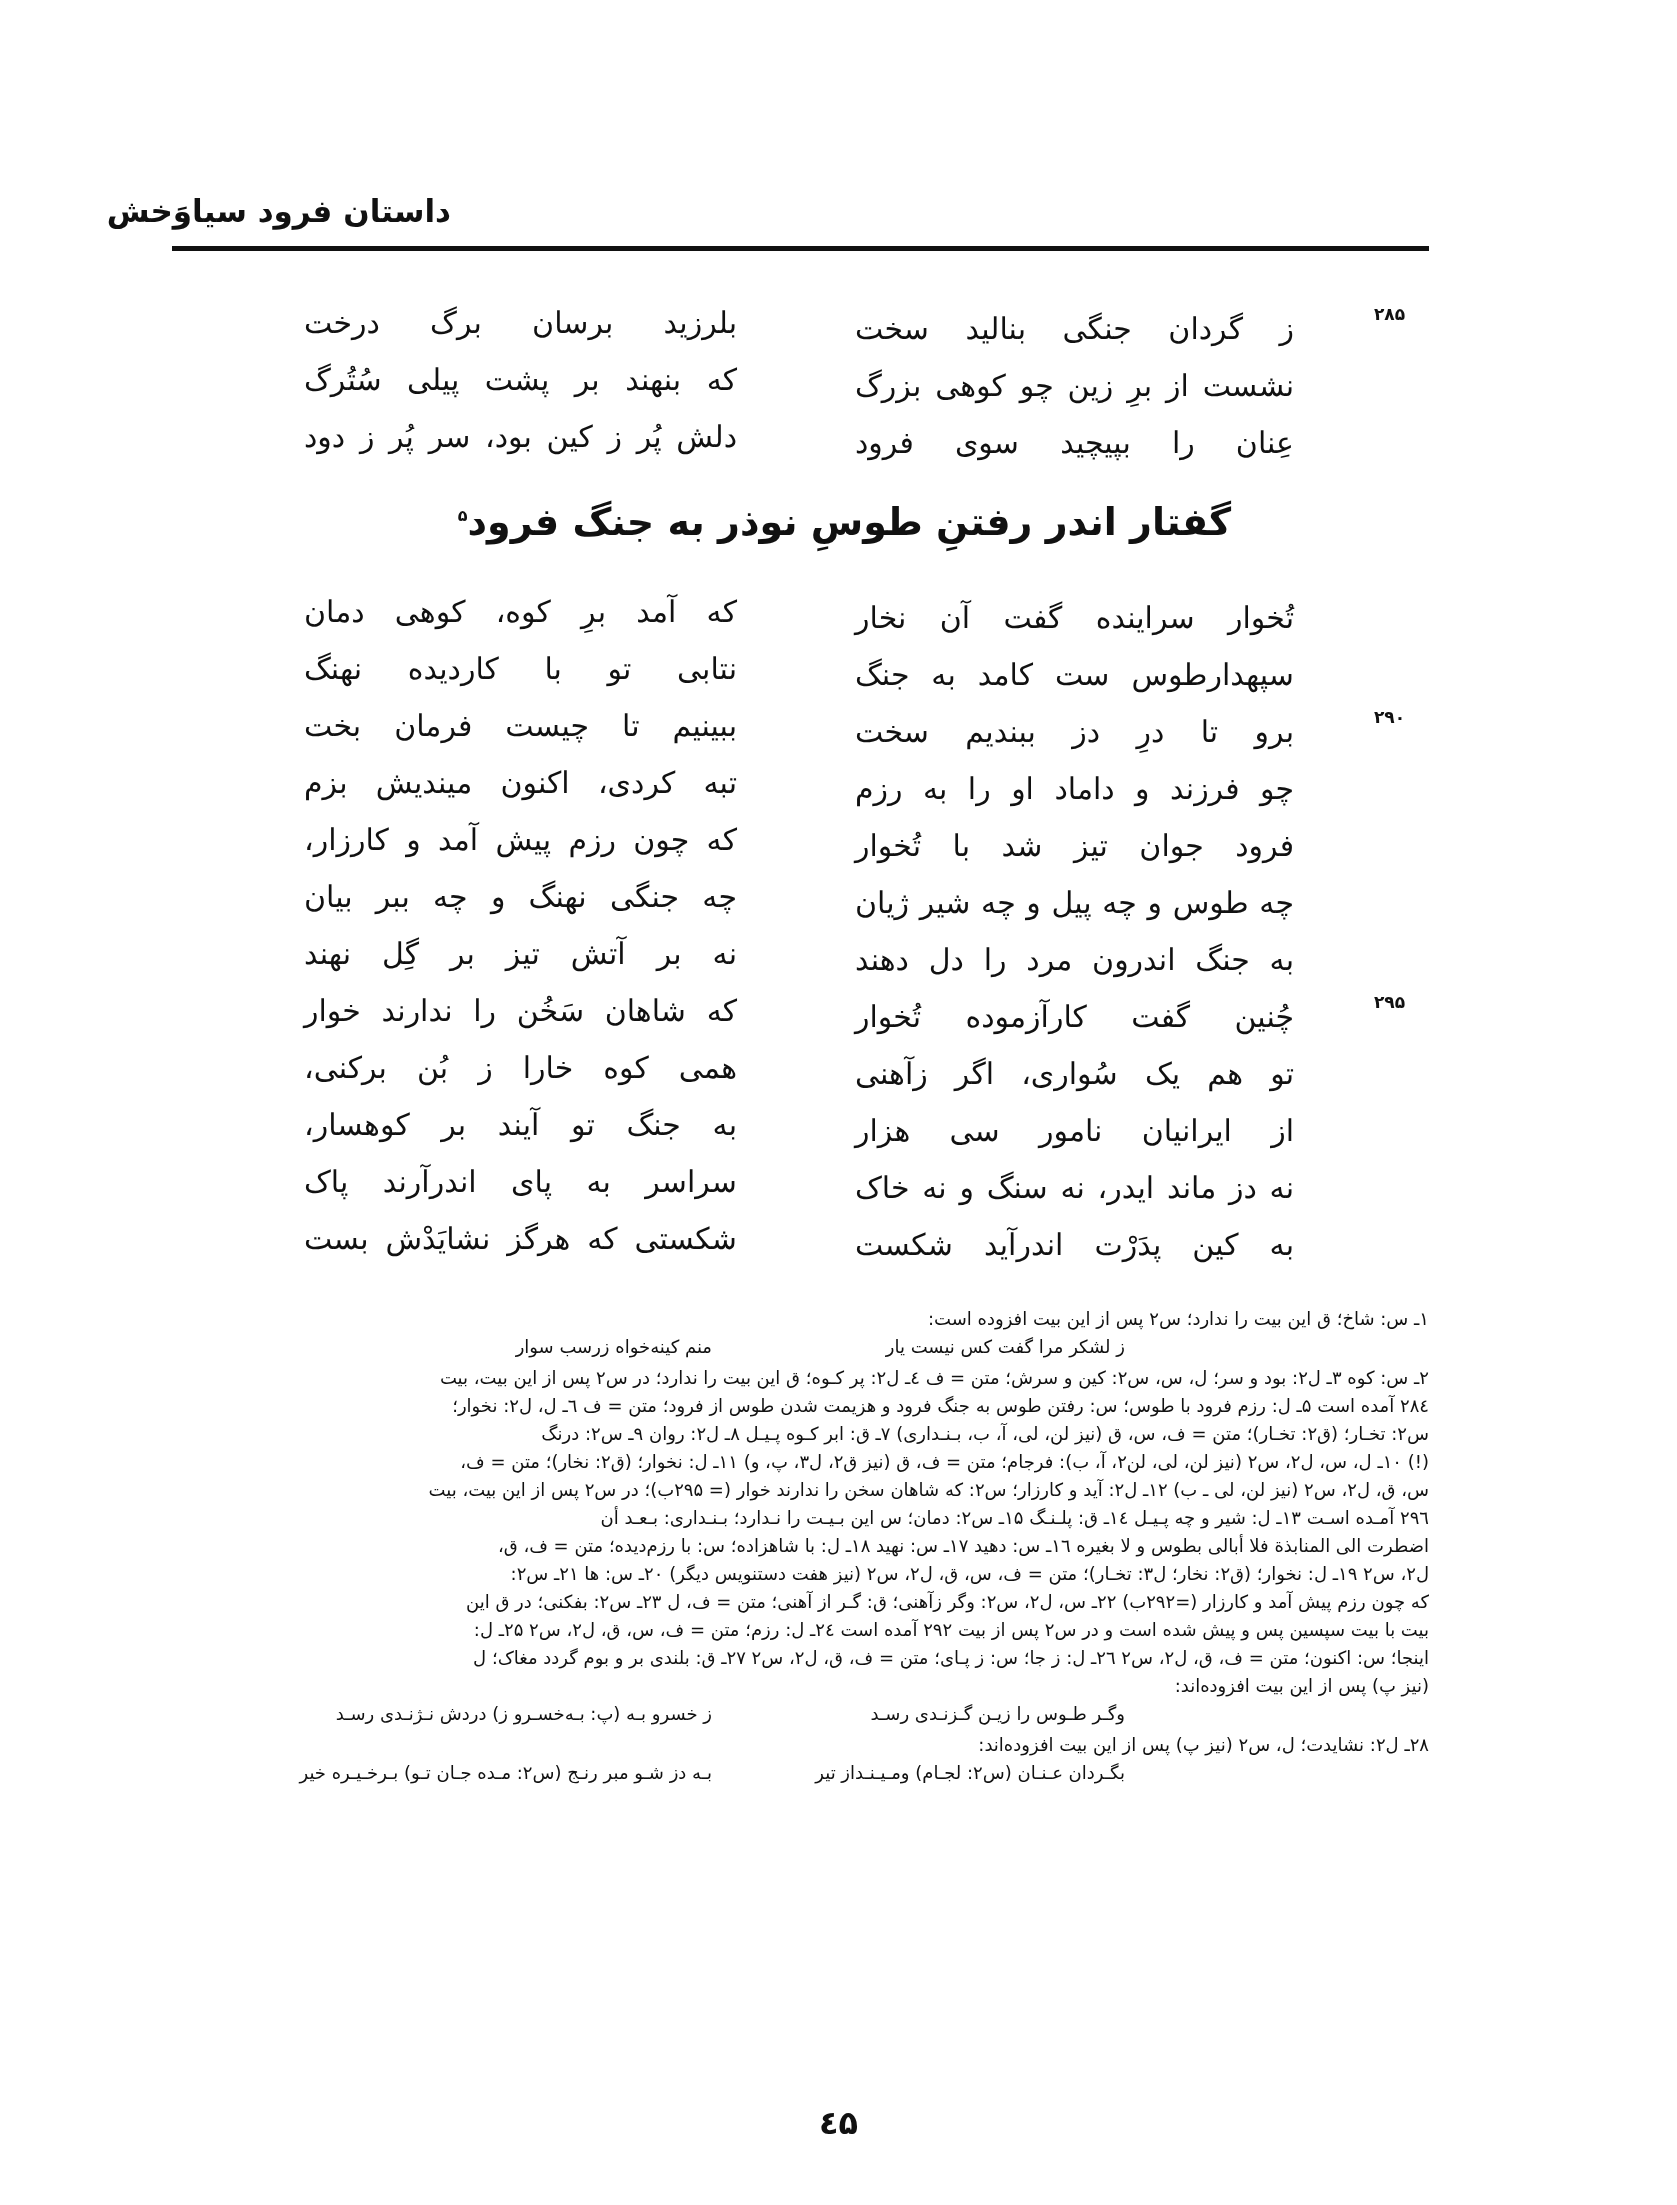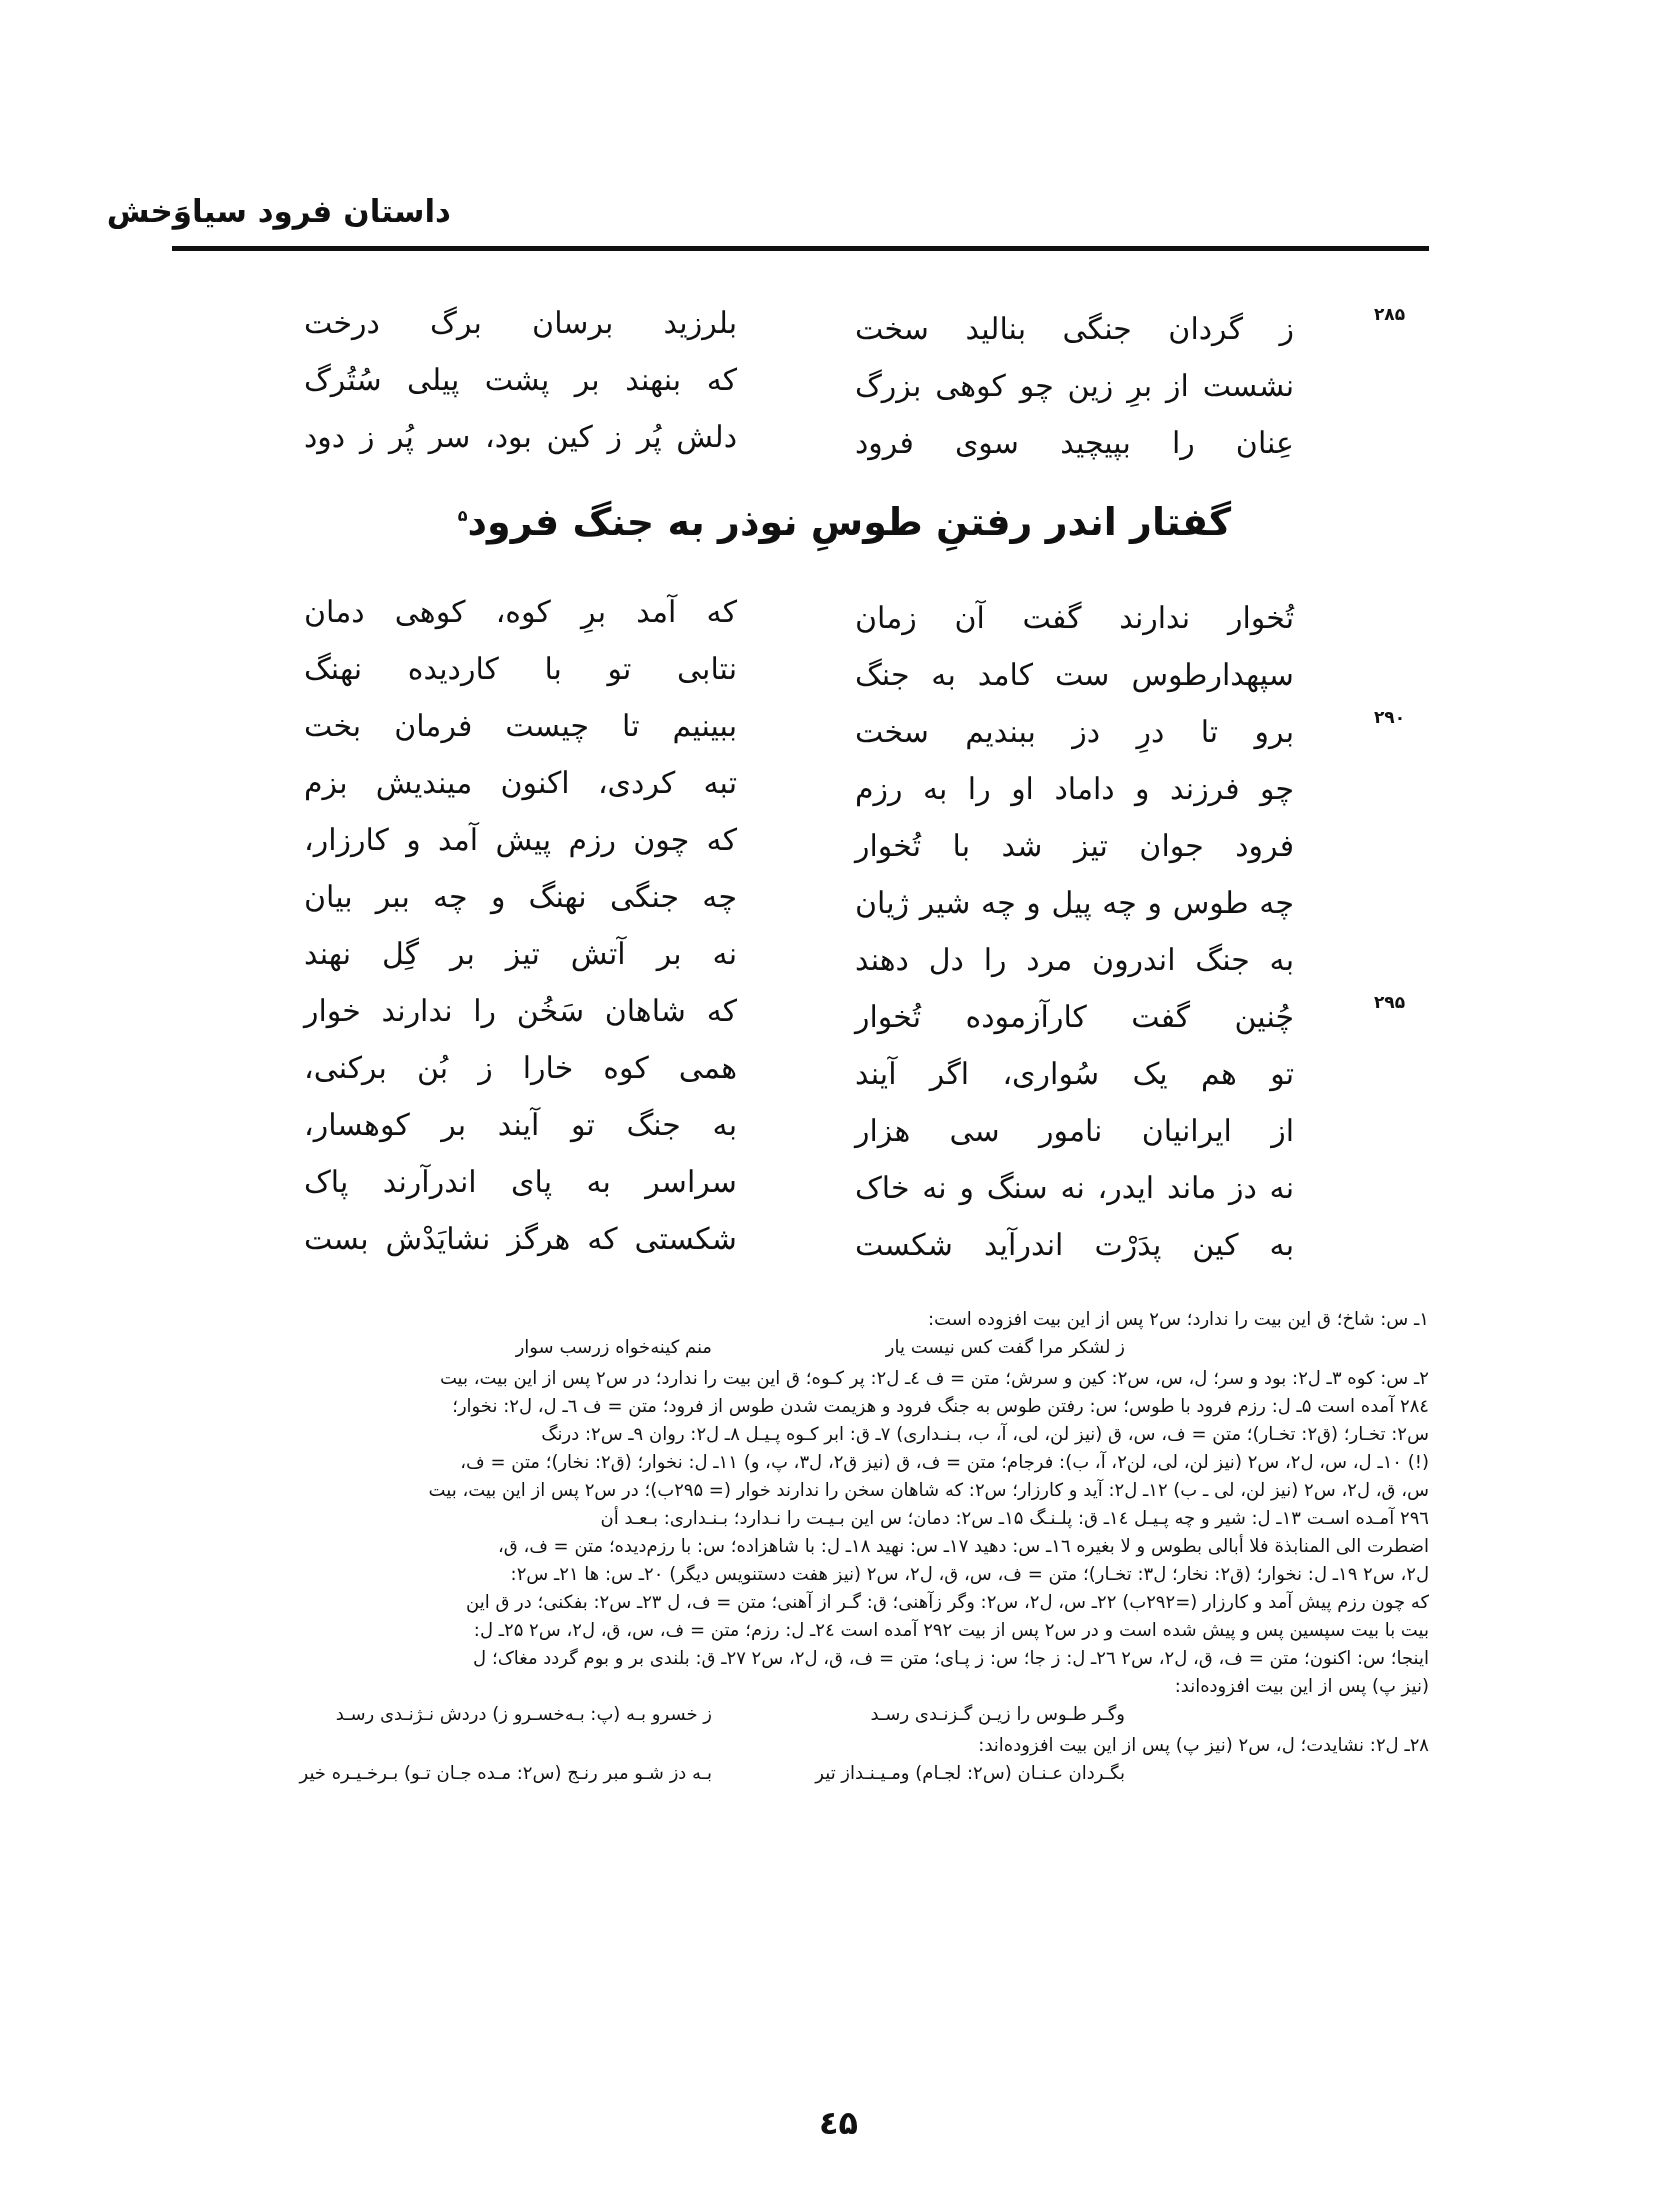--- a/index.html
+++ b/index.html
@@ -73,21 +73,21 @@
   </div>
 </div>
 
 <div class="section-heading">
   <span>گفتار اندر رفتنِ طوسِ نوذر به جنگ فرود</span><sup>۵</sup>
 </div>
 
 <div class="verse-block" style="top:588px;">
   <div class="verse-row">
     <span class="vnum"></span>
-    <span class="hemi right">تُخوار ندارند گفت آن زمان</span>
+    <span class="hemi right">تُخوار سراینده گفت آن نخار</span>
     <span class="hemi left">که آمد برِ کوه، کوهی دمان</span>
   </div>
   <div class="verse-row">
     <span class="vnum"></span>
     <span class="hemi right">سپهدارطوس ست کامد به جنگ</span>
     <span class="hemi left">نتابی تو با کاردیده نهنگ</span>
   </div>
   <div class="verse-row">
     <span class="vnum">۲۹۰</span>
     <span class="hemi right">برو تا درِ دز ببندیم سخت</span>
@@ -113,21 +113,21 @@
     <span class="hemi right">به جنگ اندرون مرد را دل دهند</span>
     <span class="hemi left">نه بر آتش تیز بر گِل نهند</span>
   </div>
   <div class="verse-row">
     <span class="vnum">۲۹۵</span>
     <span class="hemi right">چُنین گفت کارآزموده تُخوار</span>
     <span class="hemi left">که شاهان سَخُن را ندارند خوار</span>
   </div>
   <div class="verse-row">
     <span class="vnum"></span>
-    <span class="hemi right">تو هم یک سُواری، اگر آیند</span>
+    <span class="hemi right">تو هم یک سُواری، اگر زآهنی</span>
     <span class="hemi left">همی کوه خارا ز بُن برکنی،</span>
   </div>
   <div class="verse-row">
     <span class="vnum"></span>
     <span class="hemi right">از ایرانیان نامور سی هزار</span>
     <span class="hemi left">به جنگ تو آیند بر کوهسار،</span>
   </div>
   <div class="verse-row">
     <span class="vnum"></span>
     <span class="hemi right">نه دز ماند ایدر، نه سنگ و نه خاک</span>

